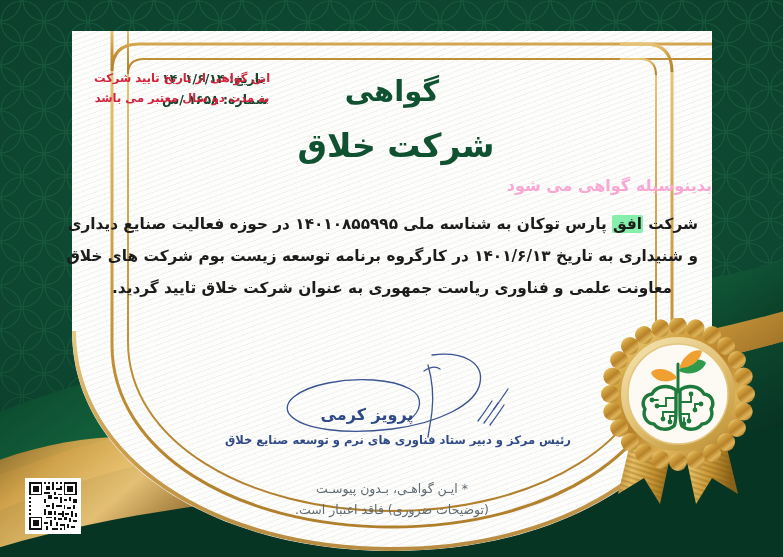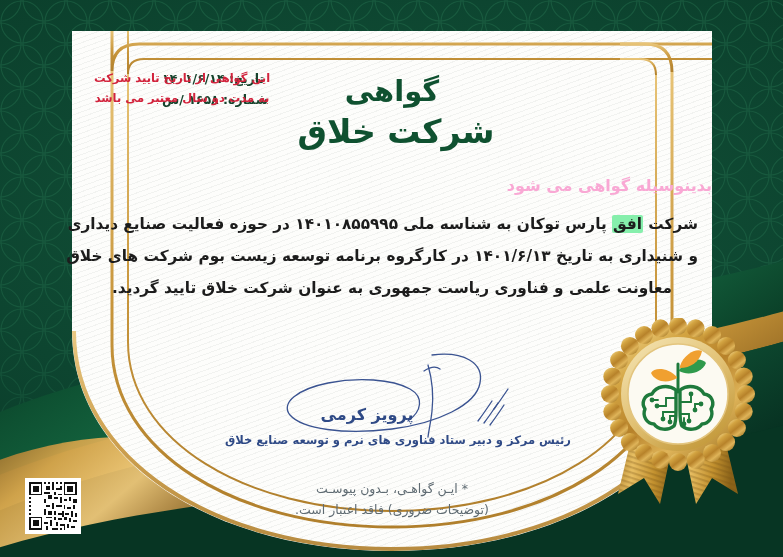--- a/index.html
+++ b/index.html
@@ -115,21 +115,21 @@
     font-weight: bold;
     letter-spacing: .5px;
     line-height: 1.25;
   }
   .title-sub {
     display: block;
     font-size: 33px;
     font-weight: bold;
     letter-spacing: 1px;
     line-height: 1.25;
-    margin-top: 2px;
+    margin-top: 16px;
     padding-left: 8px;
   }
 
   .lead {
     position: absolute;
     left: 0; right: 0;
     top: 145px;
     text-align: right;
     color: #f9a8d4;
     font-size: 16px;

